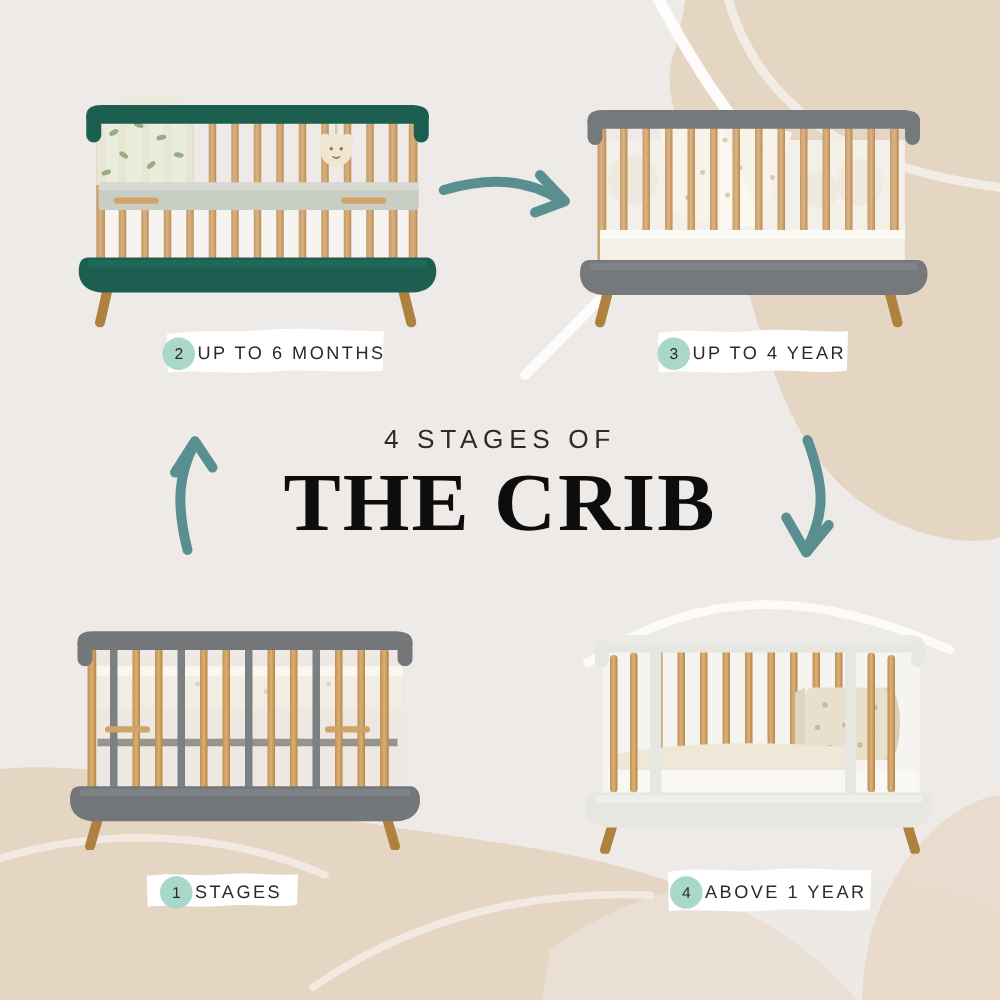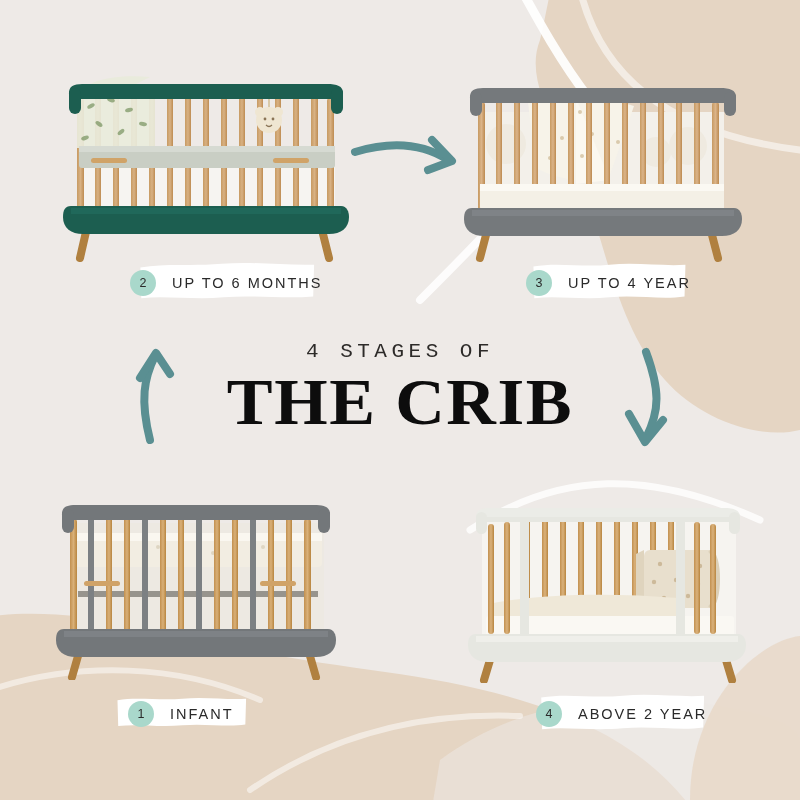--- a/index.html
+++ b/index.html
@@ -28,41 +28,41 @@
   }
   .label-chip .badge{
     width:26px;height:26px;border-radius:50%;
     background:#A9D8CB;
     display:flex;align-items:center;justify-content:center;
     font-size:12.5px;color:#2B2B2B;
     font-family:"Liberation Sans", sans-serif;
     flex:0 0 auto;
   }
   .label-chip .ltext{
-    margin-left:16px;
+    margin-left:2px;
     font-size:14.5px;
     letter-spacing:2.0px;
     color:#2A2A2A;
     white-space:nowrap;
     font-family:"Liberation Sans", sans-serif;
   }
 
   
   .chip-wrap{position:absolute;}
   .chip-wrap .tear{
     position:absolute;left:0;top:0;width:100%;height:100%;
     pointer-events:none;
   }
 
   
   #title-block{
     position:absolute;left:0;right:0;top:340px;text-align:center;
   }
   #title-kicker{
-    font-family:Liberation Mono, monospace;
+    font-family:Liberation Sans, sans-serif;
     font-size:21px;
     letter-spacing:4.5px;
     color:#2D2B29;
     font-weight:400;
   }
   #title-main{
     font-family:"Liberation Serif", serif;
     font-size:66px;
     font-weight:700;
     letter-spacing:1.5px;
@@ -418,27 +418,27 @@
       <div class="ltext">UP TO 4 YEAR</div>
     </div>
   </div>
 
   <div class="chip-wrap" style="left:120px;top:695px;">
     <svg class="tear" width="178" height="42" viewBox="0 0 178 42" style="position:absolute;left:-4px;top:-2px;">
       <path d="M 2 5 C 30 0 58 6 90 3 C 120 0 152 5 176 3 L 175 38 C 150 42 120 36 90 39 C 58 42 30 37 3 40 Z" fill="#FFFFFF"></path>
     </svg>
     <div class="label-chip" style="position:relative;background:transparent;box-shadow:none;">
       <div class="badge">1</div>
-      <div class="ltext">INFANT</div>
+      <div class="ltext">STAGES</div>
     </div>
   </div>
 
   <div class="chip-wrap" style="left:528px;top:695px;">
     <svg class="tear" width="184" height="42" viewBox="0 0 184 42" style="position:absolute;left:-4px;top:-2px;">
       <path d="M 2 5 C 30 0 58 6 92 3 C 124 0 158 5 182 3 L 181 38 C 156 42 124 36 92 39 C 58 42 30 37 3 40 Z" fill="#FFFFFF"></path>
     </svg>
     <div class="label-chip" style="position:relative;background:transparent;box-shadow:none;">
       <div class="badge">4</div>
-      <div class="ltext">ABOVE 2 YEAR</div>
+      <div class="ltext">ABOVE 1 YEAR</div>
     </div>
   </div>
 
 </div>
 
 </body></html>

